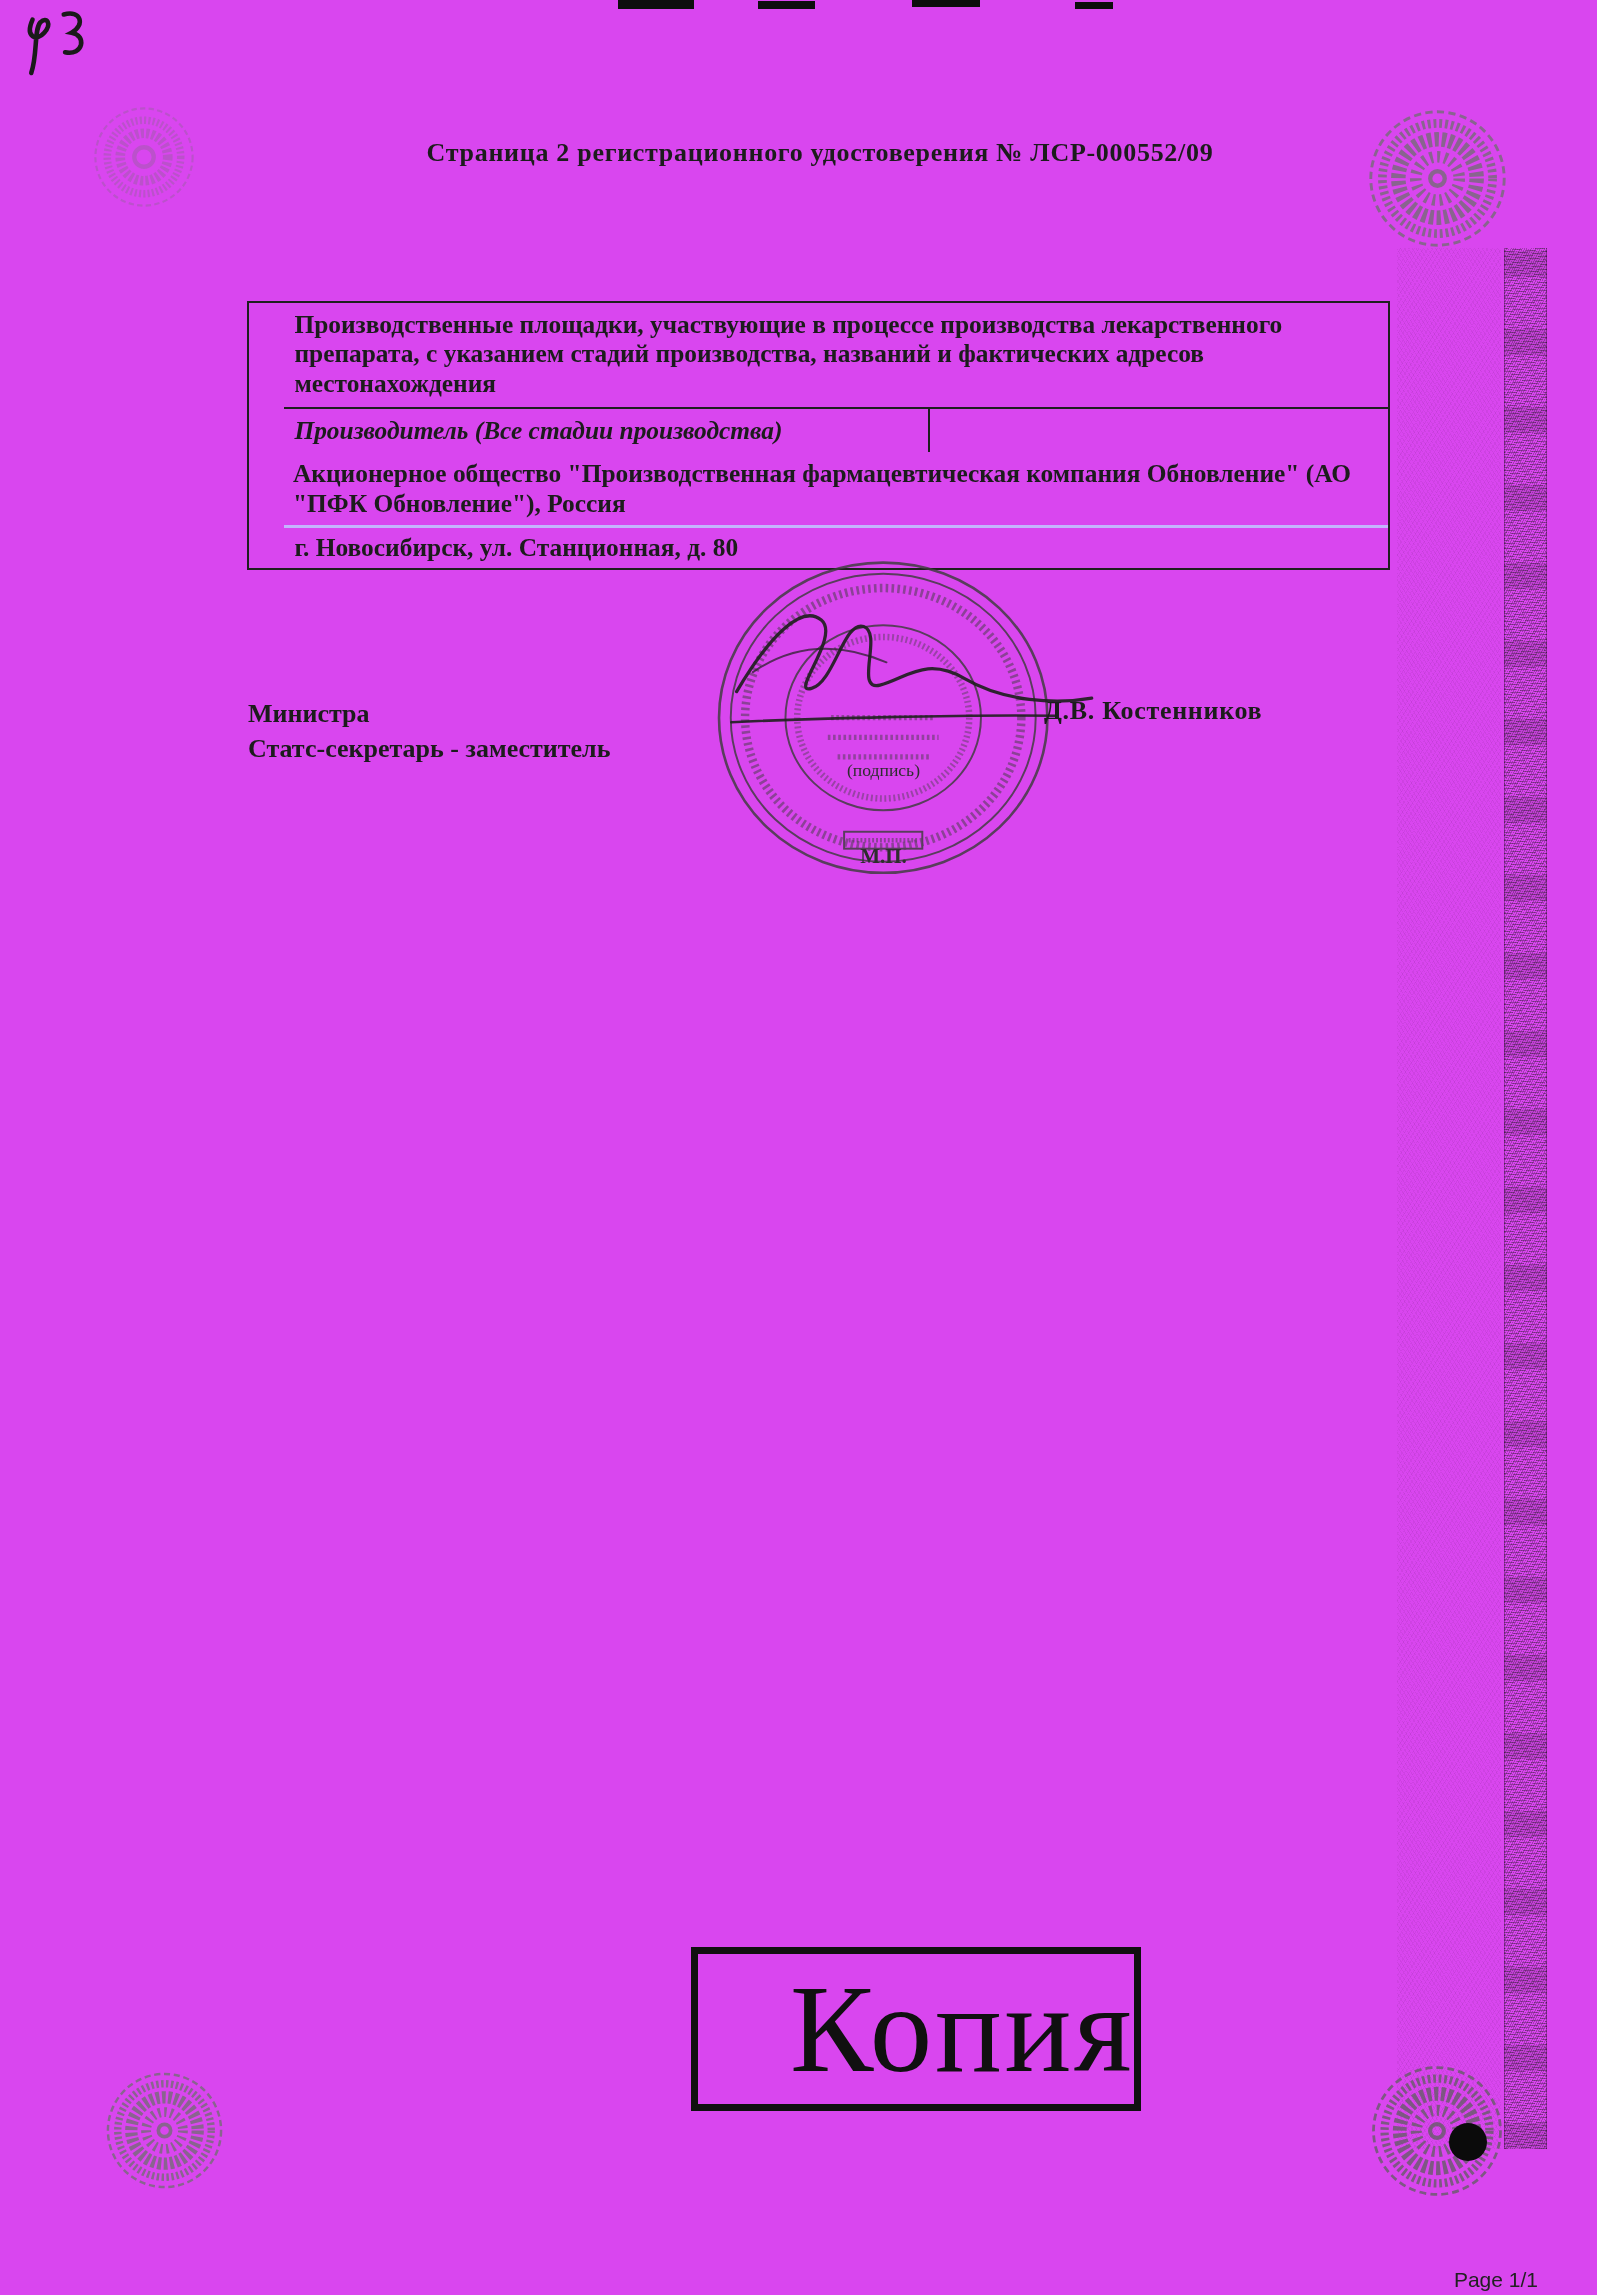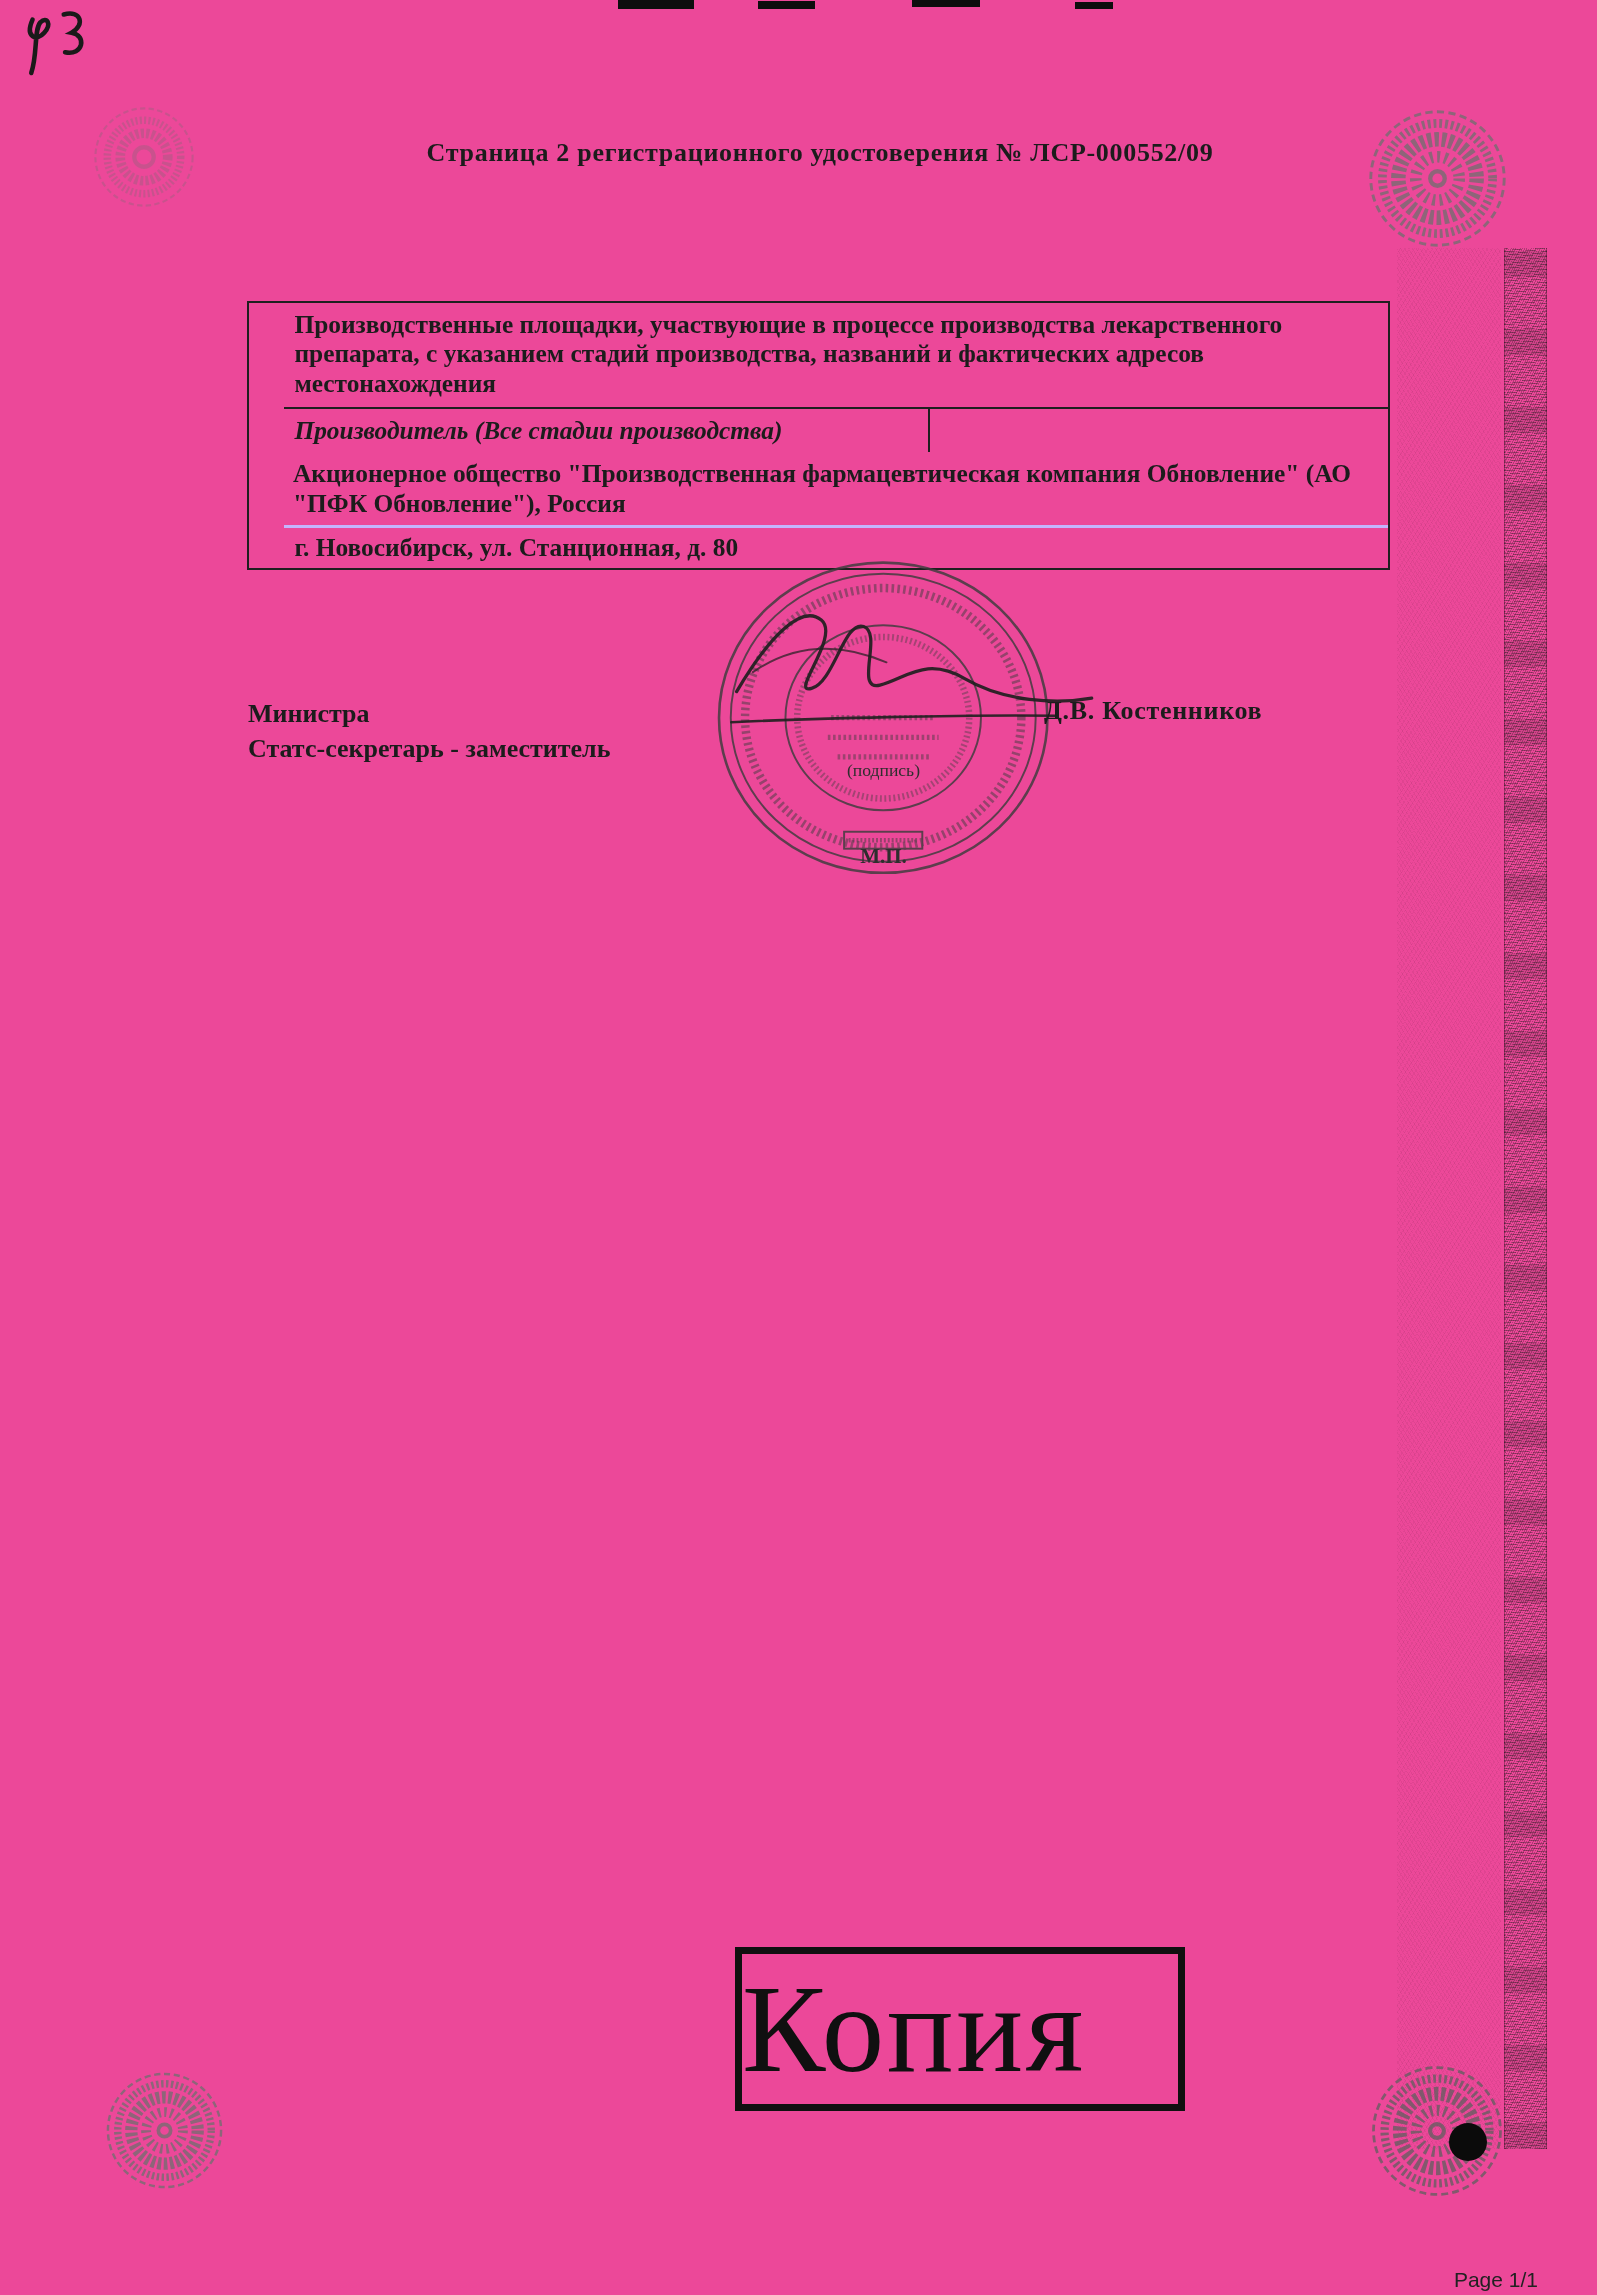--- a/index.html
+++ b/index.html
@@ -4,21 +4,21 @@
 <style>
   * { margin:0; padding:0; box-sizing:border-box; }
   html,body { width:1598px; height:2295px; }
   body {
     position:relative;
     background:#ffffff;
     font-family:"Liberation Serif", serif;
     color:#1c1c1c;
     overflow:hidden;
   }
-  .scan-page { position:absolute; inset:0; background:#ec4899; }
+  .scan-page { position:absolute; inset:0; background:#d946ef; }
 
   
   .doc-header {
     position:absolute; left:248px; top:138px; width:1144px;
     text-align:center; font-size:26px; font-weight:bold; letter-spacing:0.7px;
   }
 
   
   .prod-table {
     position:absolute; left:247px; top:301px; width:1143px;
@@ -61,21 +61,21 @@
     position:absolute; left:825px; top:844px; width:117px; text-align:center;
     font-size:21px; font-weight:bold; color:#2e2e2e;
   }
 
   .stamp-wrap { position:absolute; left:691px; top:558px; width:417px; height:339px; }
 
   
   .copy-box {
     position:absolute; left:691px; top:1947px; width:450px; height:164px;
     border:7.2px solid #101010;
-    display:flex; align-items:center; justify-content:flex-start;margin-left:44px;
+    display:flex; align-items:center; justify-content:flex-end;
   }
   .copy-box .copy-text {
     font-size:125px; line-height:1; letter-spacing:2.6px; color:#101010;
     font-family:"Liberation Serif", serif;
   }
 
   
   .page-footer {
     position:absolute; left:0; top:2268px; width:1538px; text-align:right;
     font-family:"Liberation Sans", sans-serif; font-size:21px; color:#222;

